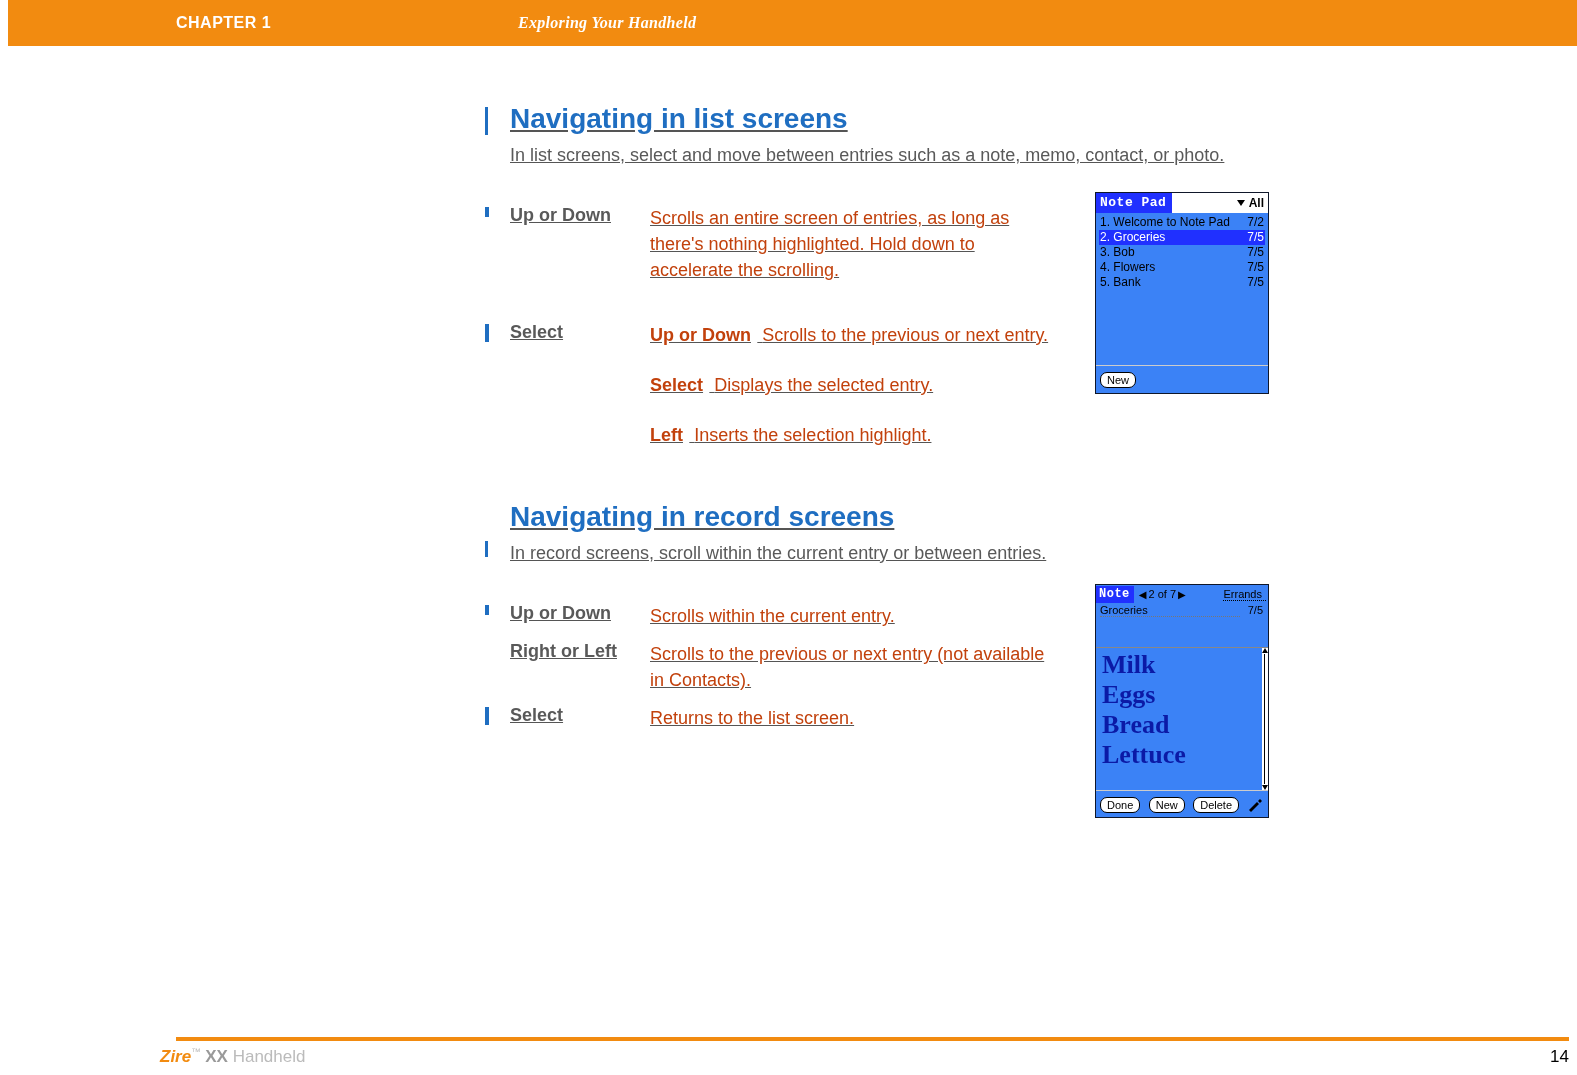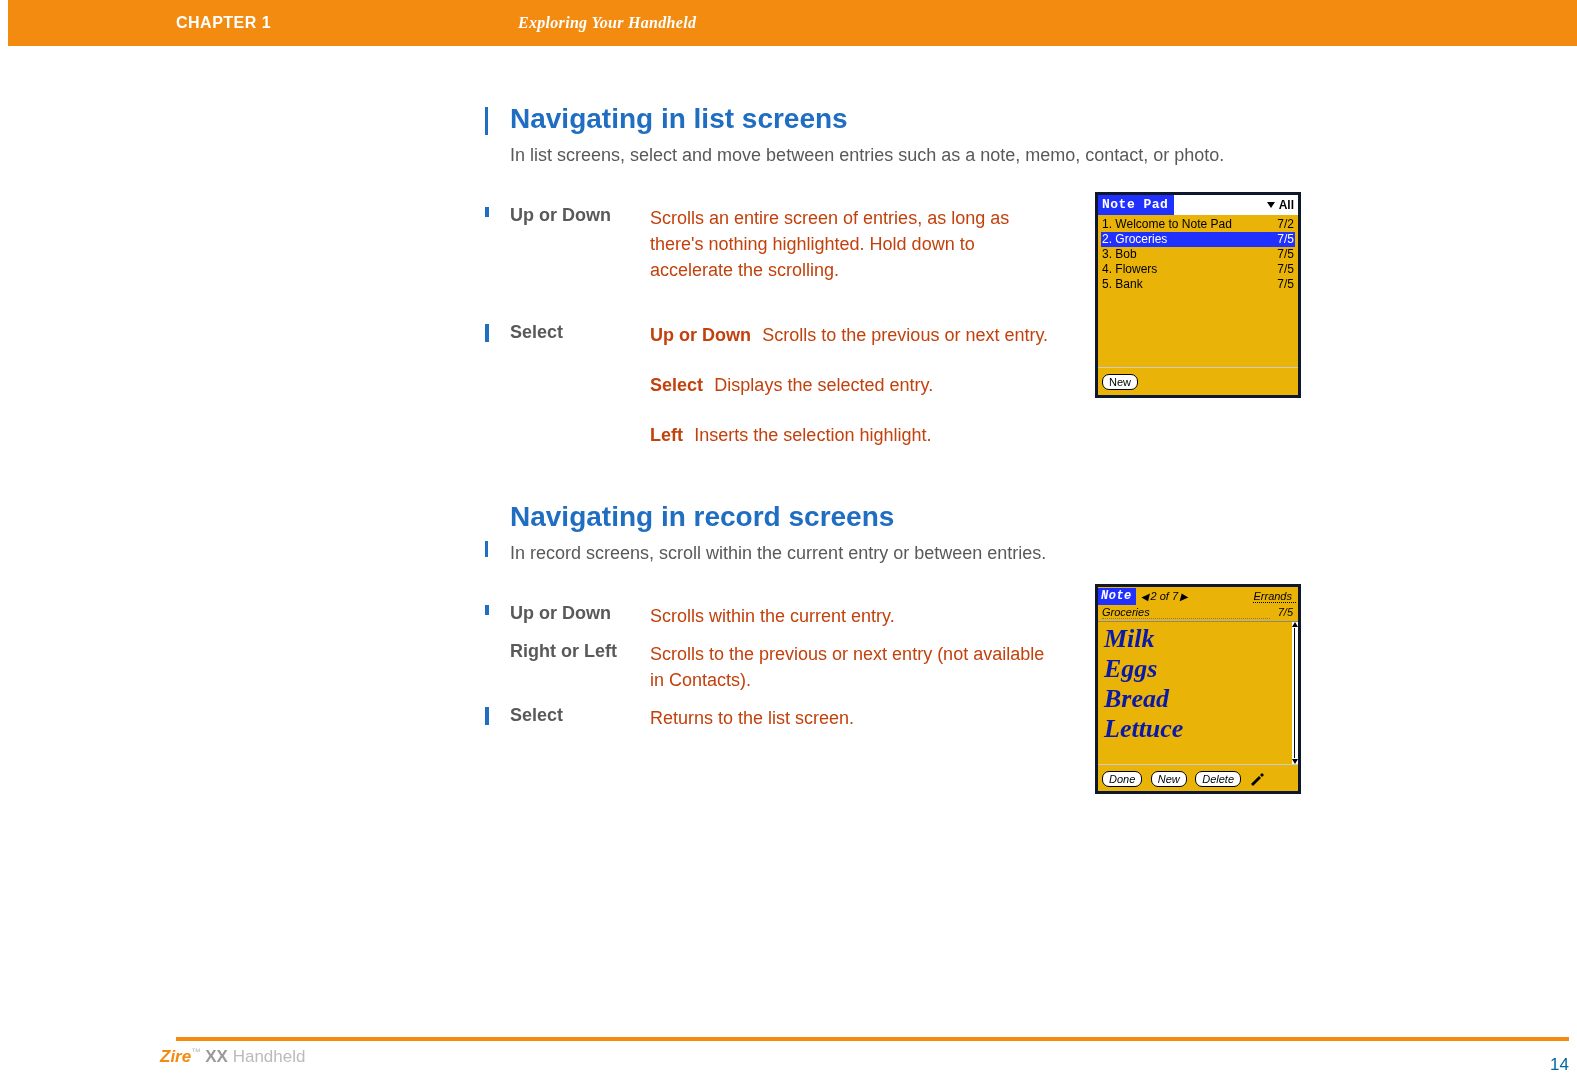--- a/index.html
+++ b/index.html
@@ -45,20 +45,21 @@
     font-family: Georgia, 'Times New Roman', serif;
     letter-spacing: .3px;
   }
 
   
   .content {
     position: absolute;
     left: 510px;
     top: 105px;
     width: 790px;
+    text-decoration: underline;
   }
 
   .section-heading {
     position: relative;
     margin-bottom: 12px;
   }
   .section-heading .bar {
     position: absolute;
     left: -25px;
     top: 2px;
@@ -121,26 +122,26 @@
     font-weight: bold;
     padding-right: .35em;
   }
 
   
   .fig {
     position: absolute;
     width: 210px;
   }
   .fig-list { left: 1095px; top: 192px; }
-  .fig-note { left: 1095px; top: 584px; font-style: italic; }
+  .fig-note { left: 1095px; top: 584px; }
 
   .device {
-    border: 3px solid #0f172a;
-    background: #eab308;
-    width: 206px;
+    border: 1px solid #0f172a;
+    background: #3b82f6;
+    width: 174px;
     box-sizing: border-box;
     font-family: Tahoma, Verdana, sans-serif;
   }
 
   
   .np-title {
     display: flex;
     align-items: center;
     justify-content: space-between;
     background: #fff;
@@ -254,20 +255,21 @@
     border-bottom: 1px dotted #777;
     flex: 1;
     margin-right: 8px;
   }
   .nt-body {
     position: relative;
     height: 142px;
     border-top: 1px solid #888;
     border-bottom: 1px solid #ccc;
     overflow: hidden;
+    margin-top: 28px;
   }
   .hand {
     font-family: 'Comic Sans MS', 'Bradley Hand', cursive;
     font-size: 26px;
     line-height: 1.15;
     padding: 2px 6px;
     color: #0b1aa6;
     font-weight: bold;
   }
   .nt-scroll {
@@ -342,23 +344,23 @@
     font-weight: bold;
     font-style: italic;
   }
   .footer .brand .xx {
     font-weight: bold;
     color: #9a9a9a;
   }
   .footer .pg {
     position: absolute;
     right: 0;
-    top: 18px;
+    top: 10px;
     font-size: 17px;
-    color: #0369a1;
+    color: #000000;
   }
   sup.tm { font-size: .55em; vertical-align: super; }
 </style>
 </head>
 <body>
 
 <div class="page">
 
   <div class="header">
     <div class="chapter">CHAPTER 1</div>

